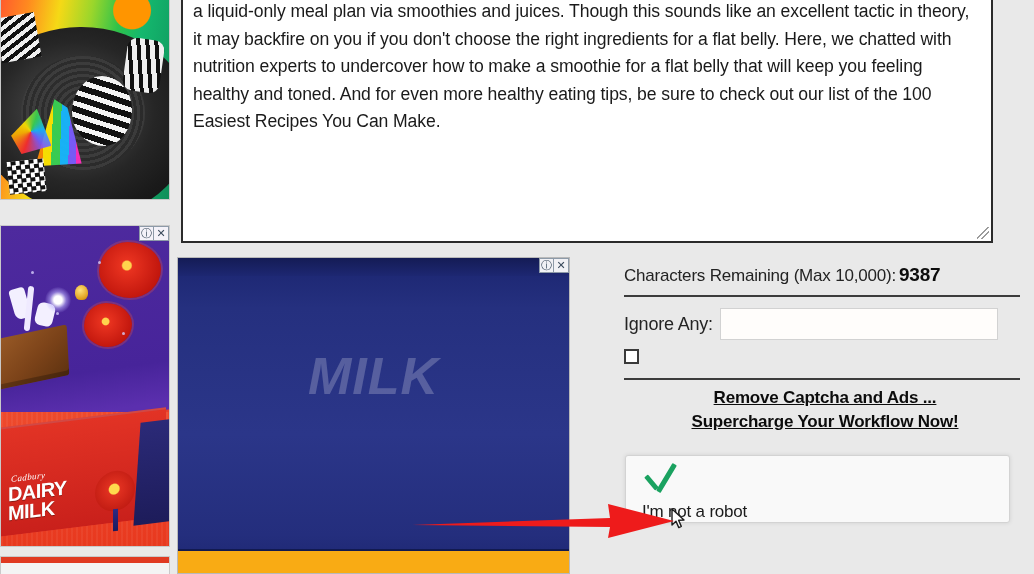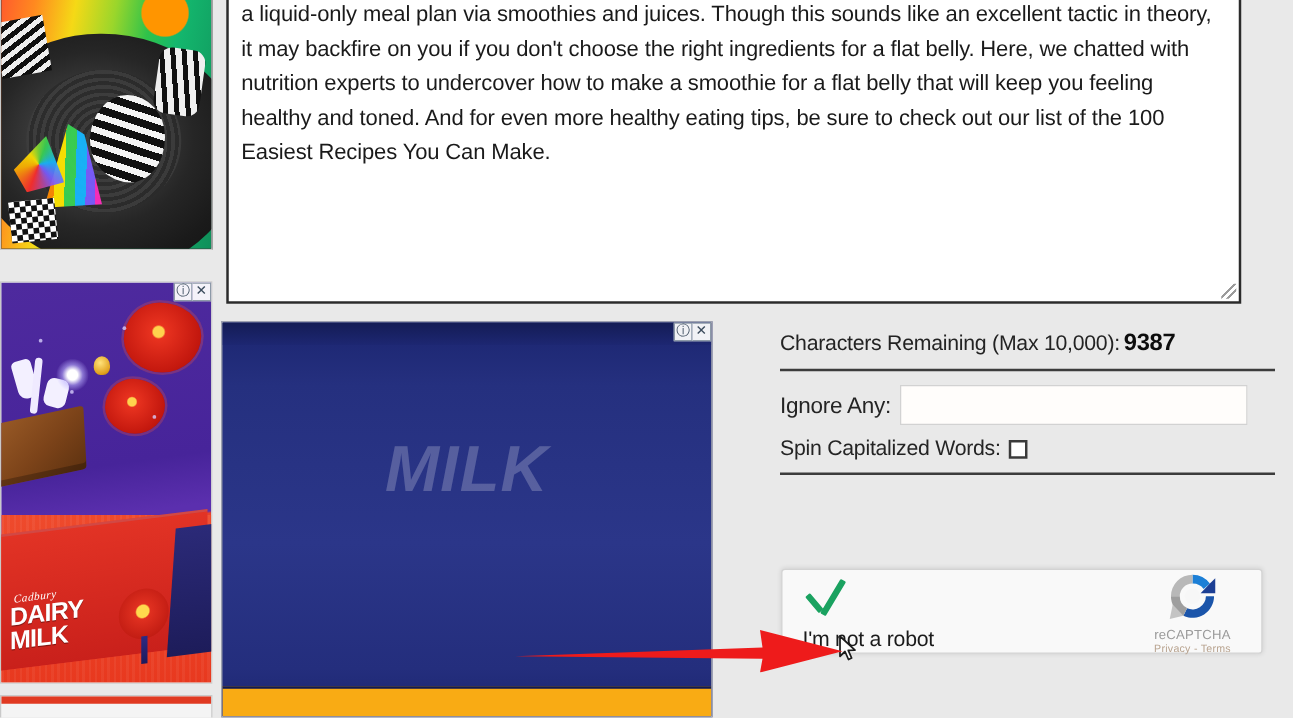--- a/index.html
+++ b/index.html
@@ -570,54 +570,38 @@
       <span>Characters Remaining (Max 10,000):</span><span class="chars-count">9387</span>
     </div>
     <div class="rule" id="rule-1"></div>
 
     <div class="ignore-row">
       <span class="ignore-label">Ignore Any:</span>
       <input class="ignore-input" type="text" placeholder="" style="">
     </div>
 
     <div class="spin-row">
-      <span class="spin-label">Spin Capitalized Words:</span>
       <span class="spin-check"></span>
     </div>
 
     <div class="rule" id="rule-2"></div>
 
+    <div class="links">
+      <a>Remove Captcha and Ads ...</a>
+      <a>Supercharge Your Workflow Now!</a>
+    </div>
 
     <div class="recaptcha">
       <div class="rc-check-area">
         <div class="rc-tick"></div>
         <svg class="cursor-arrow" viewBox="0 0 16 22">
           <path d="M1 1 L1 17 L5 13.2 L7.8 19.6 L10.3 18.4 L7.6 12.3 L13 12.1 Z" fill="#ffffff" stroke="#1c1c1c" stroke-width="1.4" stroke-linejoin="round"></path>
         </svg>
       </div>
       <span class="rc-label">I'm not a robot</span>
-      <div class="rc-brand">
-        <div class="rc-logo">
-          <svg viewBox="0 0 48 48" width="46" height="46">
-            <path d="M24 6 a18 18 0 0 1 14.5 7.4 l-5.2 4.6 A11.2 11.2 0 0 0 24 13.4 Z" fill="#1c7fd6"></path>
-            <path d="M38.5 13.4 L43 9 L43 21.5 L30.8 21.5 Z" fill="#1c3f94"></path>
-            <path d="M42 24 a18 18 0 0 1 -25.6 16.3 l3.1 -6.2 A11.2 11.2 0 0 0 35.2 24 Z" fill="#1b55aa"></path>
-            <path d="M6 24 a18 18 0 0 1 18 -18 l0 7.4 A10.6 10.6 0 0 0 13.4 24 Z" fill="#b8b8b8"></path>
-            <path d="M16.4 40.3 A18 18 0 0 1 6 24 l7.4 0 a10.7 10.7 0 0 0 6.1 9.8 Z" fill="#9e9e9e"></path>
-            <path d="M16.4 40.3 L5 43 L7.5 31 Z" fill="#c4c4c4"></path>
-            <path d="M24 17.5 a6.5 6.5 0 1 1 0 13 a6.5 6.5 0 0 1 0 -13 Z" fill="#f7f7f7"></path>
-          </svg>
-        </div>
-        <div class="rc-name">reCAPTCHA</div>
-        <div class="rc-legal">
-          <span>Privacy</span>
-          <span>-</span>
-          <span>Terms</span>
-        </div>
-      </div>
     </div>
   </div>
 
   <svg class="red-arrow" viewBox="0 0 262 34">
     <path d="M0 21 L198 14 L196 0 L262 17 L196 34 L198 23 Z" fill="#ee1b1b"></path>
   </svg>
 
 </div>
 
 </body></html>

